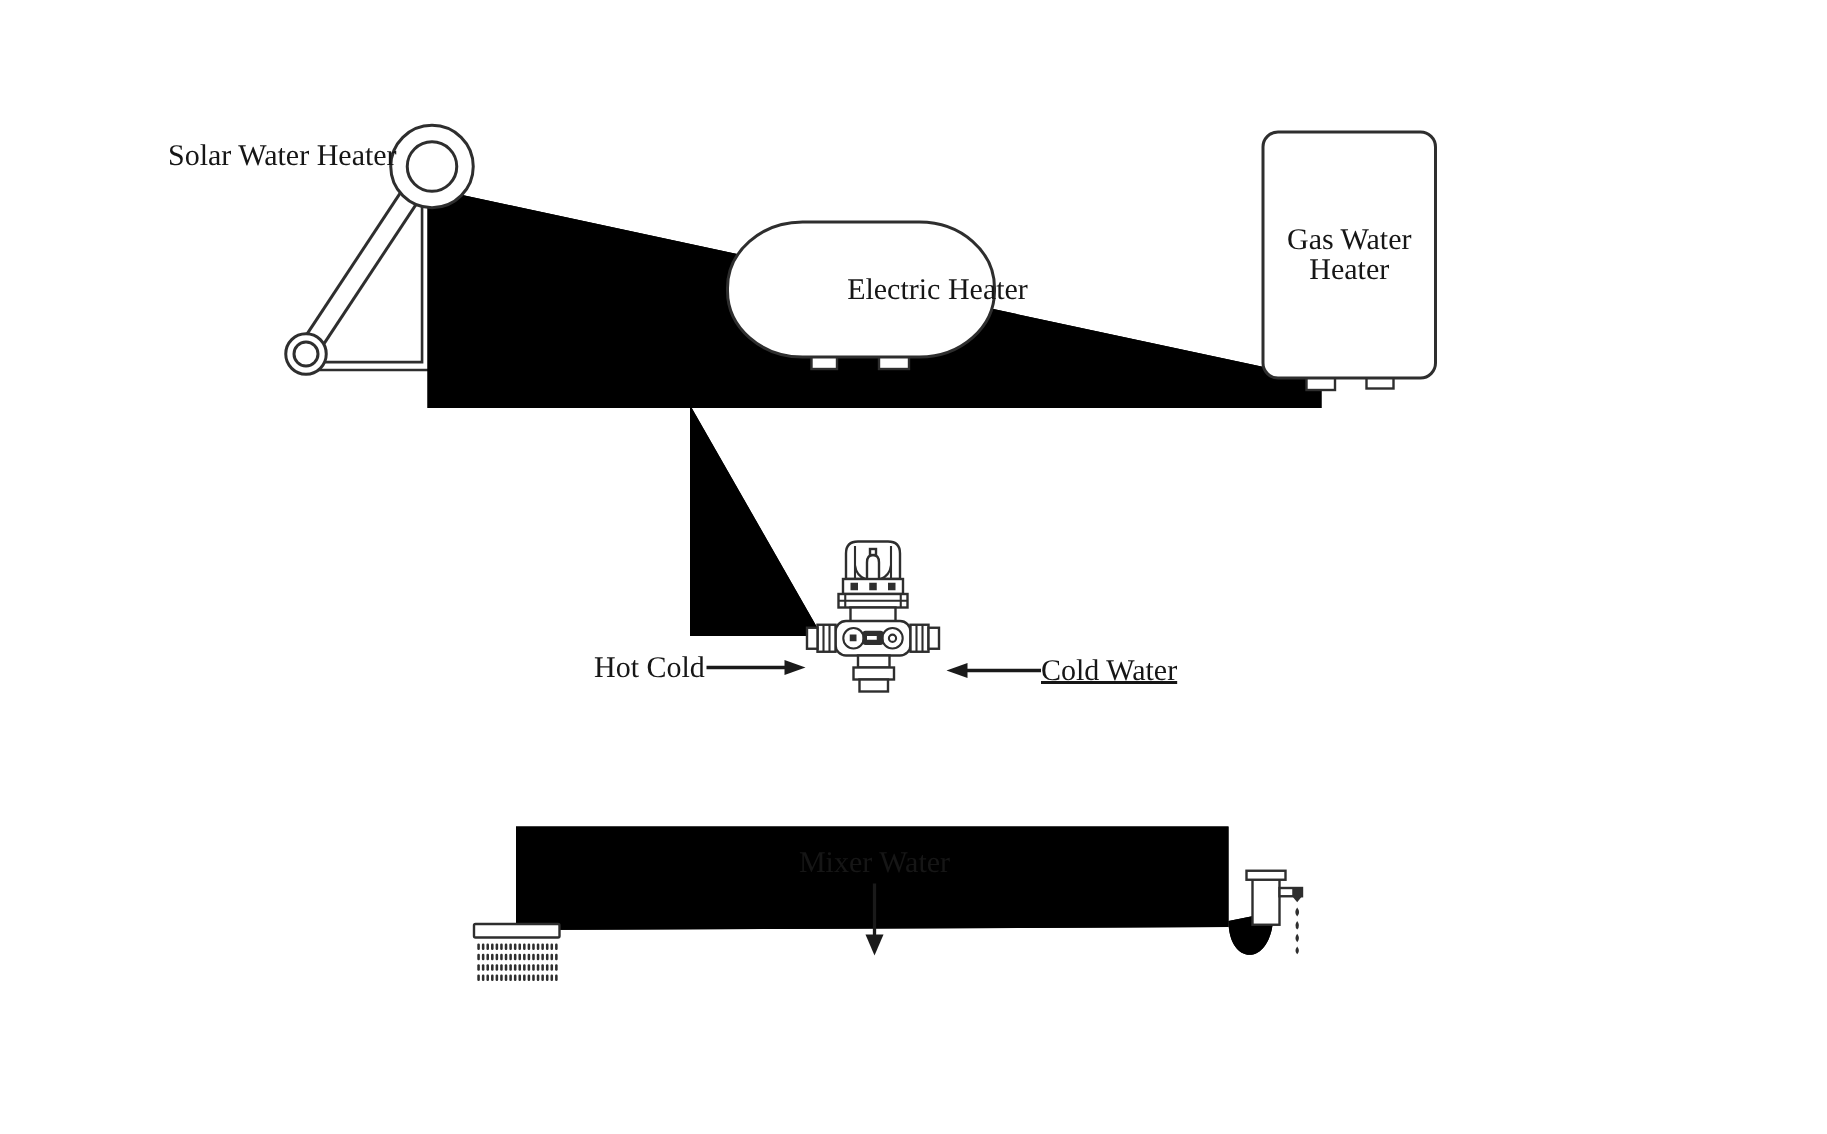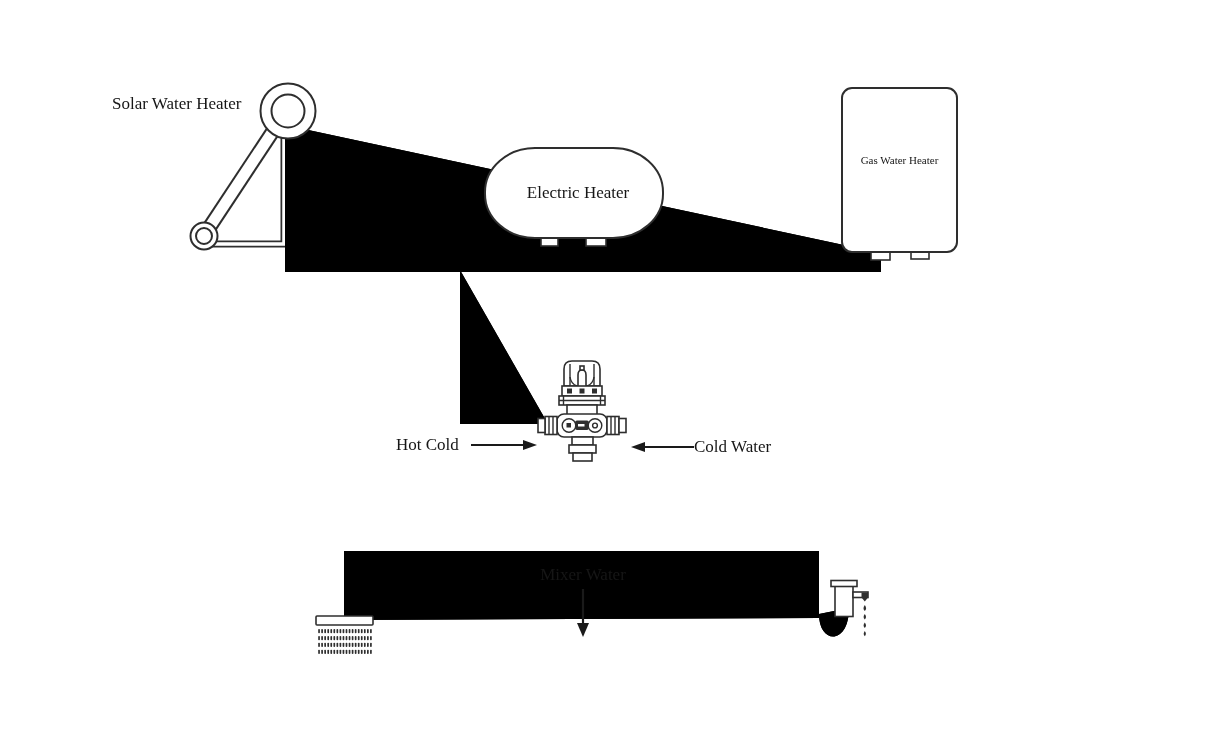--- a/index.html
+++ b/index.html
@@ -1,23 +1,23 @@
 <!DOCTYPE html>
 <html><head>
 <meta charset="utf-8">
 <style>
   html,body{margin:0;padding:0;background:#fff;}
   #stage{
     position:relative;width:1218px;height:756px;background:#ffffff;overflow:hidden;
     font-family:"Liberation Serif","DejaVu Serif",serif;color:#161616;
   }
   #diagram-svg{position:absolute;left:0;top:0;}
-  .lbl{position:absolute;font-size:17px;line-height:20px;white-space:nowrap;color:#161616;}
+  .lbl{position:absolute;font-size:20px;line-height:20px;white-space:nowrap;color:#161616;}
   .lbl.center{text-align:center;white-space:normal;}
-  .lbl.small{font-size:11px;}
+  .lbl.small{font-size:20px;}
   .pipe-inner path{fill:none;stroke:#ffffff;stroke-width:9;stroke-linejoin:miter;stroke-linecap:butt;}
   .tube-outer{fill:none;stroke:#2e2e2e;stroke-width:15;}
   .tube-inner{fill:none;stroke:#ffffff;stroke-width:11;}
   .frame-outer{fill:none;stroke:#2e2e2e;stroke-width:7;stroke-linejoin:miter;}
   .frame-inner{fill:none;stroke:#ffffff;stroke-width:3.5;stroke-linejoin:miter;}
   .shape{fill:#ffffff;stroke:#2e2e2e;stroke-width:2;}
   .shape-thin{fill:#ffffff;stroke:#2e2e2e;stroke-width:1.6;}
   .detail{fill:none;stroke:#2e2e2e;stroke-width:1.4;}
   .dark{fill:#2e2e2e;stroke:none;}
   .arrow-line{stroke:#1a1a1a;stroke-width:2.2;}
@@ -230,18 +230,18 @@
       <line class="arrow-line" x1="694" y1="447" x2="644" y2="447"></line>
       <polygon class="arrow-head" points="631,447 645,442 645,452"></polygon>
     </g>
     <g>
       <line class="arrow-line" x1="583" y1="589" x2="583" y2="624"></line>
       <polygon class="arrow-head" points="583,637 577,623 589,623"></polygon>
     </g>
   </svg>
 
   <div class="lbl" style="left:112px;top:94px;">Solar Water Heater</div>
-  <div class="lbl center" style="left:465px;top:183px;width:178px;padding-left:24px;">Electric Heater</div>
+  <div class="lbl center" style="left:512px;top:183px;width:178px;padding-left:24px;">Electric Heater</div>
   <div class="lbl center small" style="left:841px;top:150px;width:117px;">Gas Water Heater</div>
   <div class="lbl" style="left:396px;top:435px;">Hot Cold</div>
-  <div class="lbl" style="left:694px;top:437px;">Cold Water</div>
+  <div class="lbl" style="left:694px;top:437px;text-decoration:underline;">Cold Water</div>
   <div class="lbl center" style="left:512px;top:565px;width:142px;">Mixer Water</div>
 </div>
 
 </body></html>

